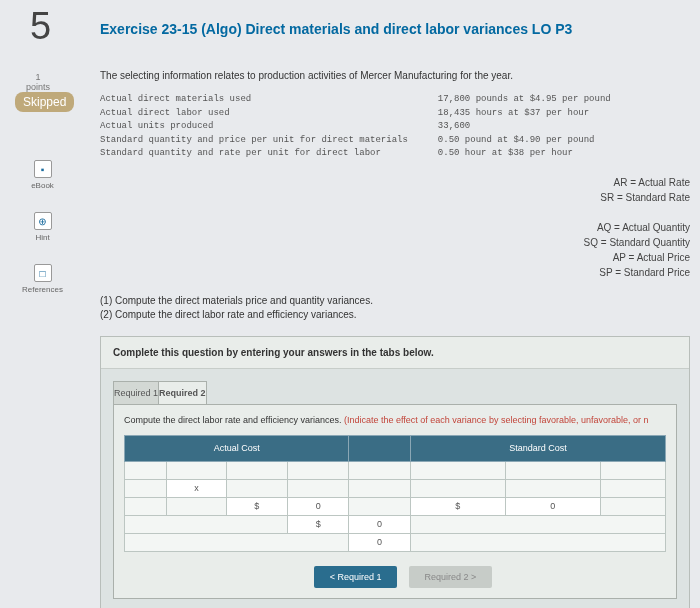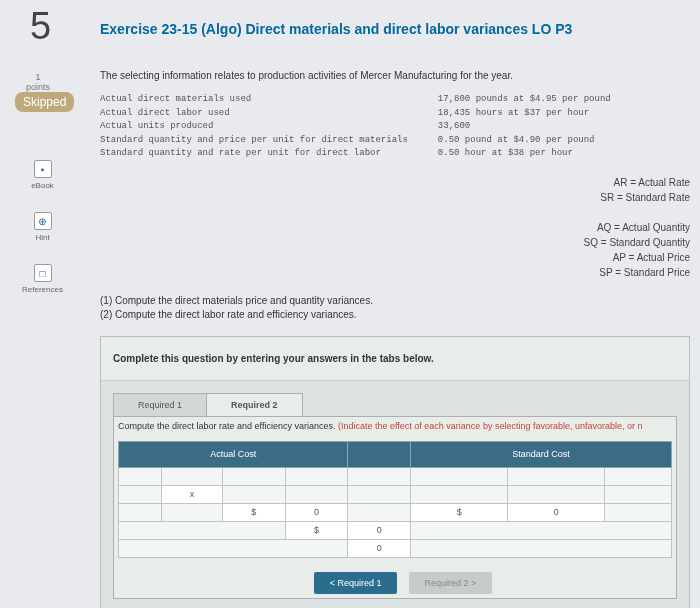--- a/index.html
+++ b/index.html
@@ -12,25 +12,25 @@
   .sidebar { position: absolute; top: 160px; left: 15px; width: 55px; }
   .side-item { text-align: center; margin-bottom: 22px; font-size: 8px; color: #666; }
   .side-icon { width: 18px; height: 18px; margin: 0 auto 3px; border: 1px solid #999; background: #fff; border-radius: 2px; display: flex; align-items: center; justify-content: center; color: #1a6b9e; font-size: 10px; }
   .content { position: absolute; top: 70px; left: 100px; right: 10px; }
   .intro { font-size: 10px; color: #333; margin-bottom: 12px; }
   .data-block { display: flex; gap: 30px; margin-bottom: 14px; }
   .data-col { font-family: "Courier New", monospace; font-size: 9px; color: #555; line-height: 1.5; white-space: pre; }
   .defs { font-size: 10px; color: #444; line-height: 1.5; margin-bottom: 14px; }
   .tasks { font-size: 10px; color: #333; margin-bottom: 14px; line-height: 1.4; }
   .answer-box { background: #dde3e2; border: 1px solid #b8beba; padding: 0; }
-  .complete-instr { background: #e9edea; padding: 16px 12px; font-size: 10px; font-weight: bold; color: #333; border-bottom: 1px solid #c7cdc9; }
+  .complete-instr { background: #e9edea; padding: 10px 12px; font-size: 10px; font-weight: bold; color: #333; border-bottom: 1px solid #c7cdc9; }
   .tabs { display: flex; margin: 12px 0 0 12px; }
-  .tab { padding: 6px 24px; font-size: 9px; background: #d3d8d4; border: 1px solid #aab0ab; border-bottom: none; margin-right: -1px; color: #555; cursor: pointer; }
+  .tab { padding: 6px 0; font-size: 9px; background: #d3d8d4; border: 1px solid #aab0ab; border-bottom: none; margin-right: -1px; color: #555; cursor: pointer; }
   .tab.active { background: #e9edea; font-weight: bold; }
-  .tab-content { background: #e9edea; border: 1px solid #aab0ab; margin: 0 12px 12px; padding: 4px; }
+  .tab-content { background: #e9edea; border: 1px solid #aab0ab; margin: 0 12px 12px; padding: 10px; }
   .tab-instr { font-size: 9px; color: #333; margin-bottom: 10px; }
   .tab-instr .hint { color: #c2453a; }
   table.grid { width: 100%; border-collapse: collapse; font-size: 9px; background: #fff; }
   table.grid th { background: #3a6d85; color: #fff; font-weight: normal; padding: 4px; border: 1px solid #8aa7b5; height: 26px; }
   table.grid td { border: 1px solid #bcc6c2; padding: 3px 5px; height: 18px; background: #fff; text-align: center; color: #555; }
   table.grid td.empty { background: #f3f6f4; }
   .nav-btns { text-align: center; margin-top: 14px; }
   .nav-btn { display: inline-block; padding: 6px 16px; font-size: 9px; margin: 0 4px; border-radius: 2px; cursor: pointer; }
   .nav-prev { background: #2a6d8e; color: #fff; margin-left: 20px; }
   .nav-next { background: #c7ccc8; color: #888; }

